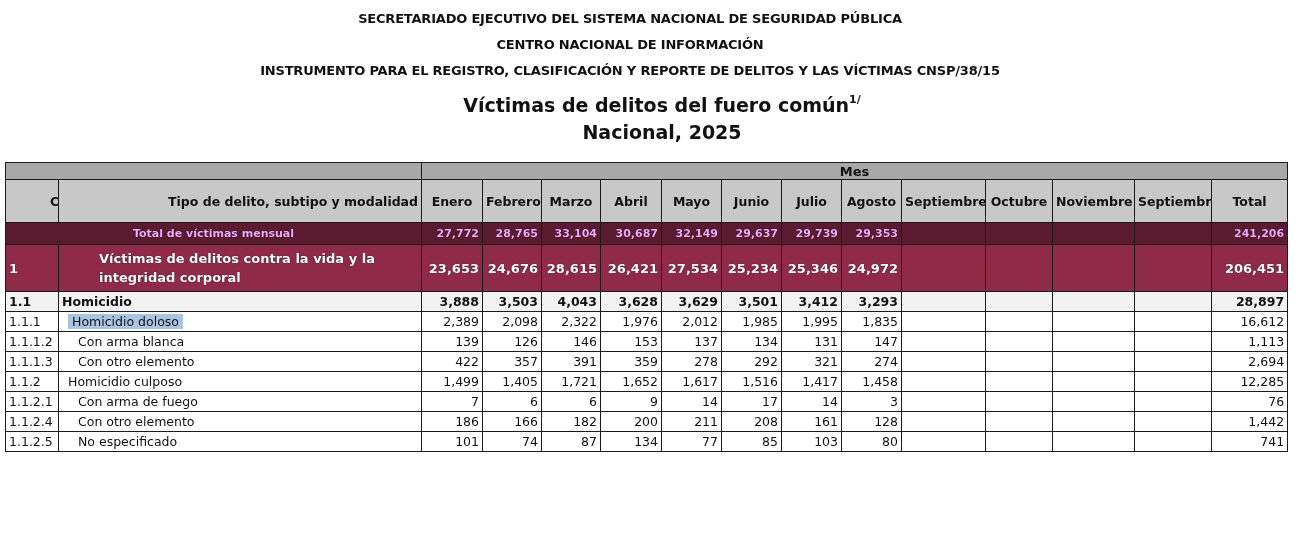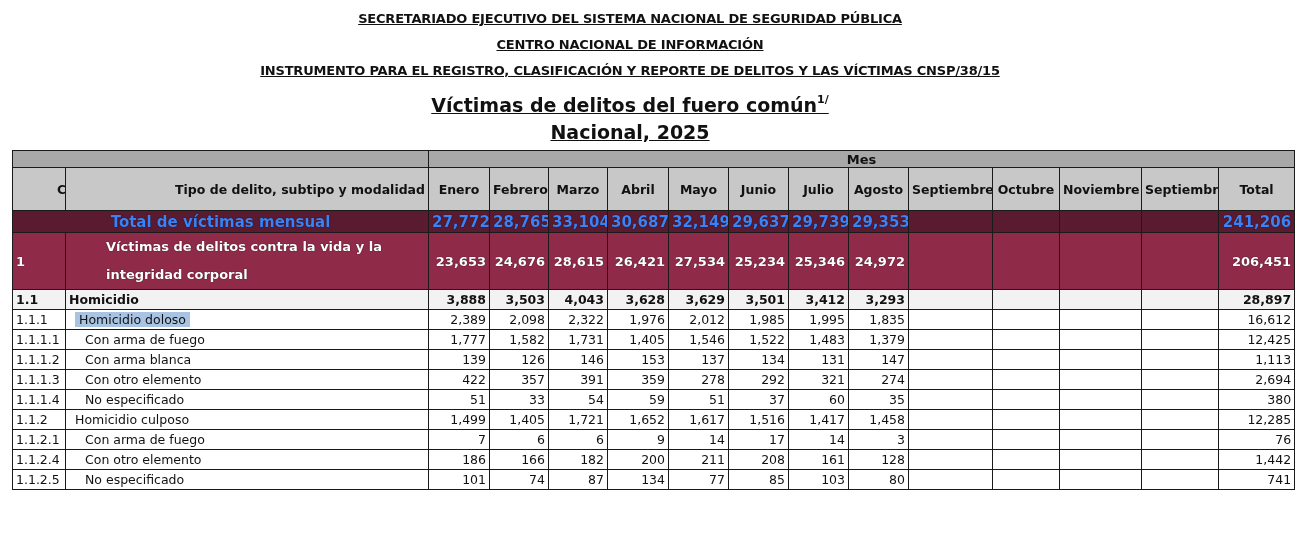--- a/index.html
+++ b/index.html
@@ -1,32 +1,32 @@
 <!DOCTYPE html>
 <html><head>
 <meta charset="utf-8">
 <style>
   html, body { margin: 0; padding: 0; background: #ffffff; }
   body { width: 1300px; height: 533px; overflow: hidden; position: relative;
          font-family: "DejaVu Sans", "Liberation Sans", sans-serif; color: #111; }
-  .hdr { position: absolute; left: 0; width: 1260px; text-align: center; font-weight: bold; white-space: nowrap; text-decoration: underline; }
+  .hdr { position: absolute; left: 0; width: 1260px; text-align: center; font-weight: bold; white-space: nowrap; }
   .hdr.small { font-size: 13px; letter-spacing: -0.2px; }
-  .hdr.big { font-size: 19px; }
+  .hdr.big { font-size: 19px; padding-left: 32px; }
   .hdr sup { font-size: 11px; position: relative; top: -2px; }
-  table { position: absolute; left: 5px; top: 150px; border-collapse: collapse; table-layout: fixed; width: 1282px; margin-left: 7px; }
+  table { position: absolute; left: 5px; top: 162px; border-collapse: collapse; table-layout: fixed; width: 1282px; }
   td, th { border: 1px solid #1a1a1a; padding: 0 3px; font-size: 12.5px; overflow: hidden; white-space: nowrap; }
   th { background: #c8c8c8; font-weight: bold; height: 42px; }
   tr.mesrow th { height: 16px; background: #a8a8a8; font-size: 13px; }
   th.left { text-align: right; padding-left: 44px; }
   td.num { text-align: right; }
-  tr.total td { background: #5a1a30; color: #3b82f6; font-weight: bold; height: 21px; font-size: 15px;
+  tr.total td { background: #5a1a30; color: #f0abfc; font-weight: bold; height: 21px; font-size: 11px;
                 text-shadow: 0 0 1px #000; }
   tr.cat td { background: #8f2a48; color: #fff; font-weight: bold; height: 46px; font-size: 13px;
               text-shadow: 0 0 1px #000; }
-  tr.cat td.desc { white-space: normal; line-height: 28px; padding-left: 40px; }
+  tr.cat td.desc { white-space: normal; line-height: 19px; padding-left: 40px; }
   tr.sub td { background: #f2f2f2; font-weight: bold; height: 19px; }
   tr.row td { background: #fff; height: 19px; }
   .ind1 { padding-left: 9px; }
   .ind2 { padding-left: 19px; }
   .hl { background: #a9c4e2; padding: 0 4px; }
 </style>
 </head>
 <body>
 
 <div class="hdr small" style="top:11px">SECRETARIADO EJECUTIVO DEL SISTEMA NACIONAL DE SEGURIDAD PÚBLICA</div>
@@ -138,37 +138,20 @@
         <td class="num">1,985</td>
         <td class="num">1,995</td>
         <td class="num">1,835</td>
         <td class="num"></td>
         <td class="num"></td>
         <td class="num"></td>
         <td class="num"></td>
         <td class="num">16,612</td>
       </tr>
       <tr class="row">
-        <td>1.1.1.1</td>
-        <td class="ind2"><span>Con arma de fuego</span></td>
-        <td class="num">1,777</td>
-        <td class="num">1,582</td>
-        <td class="num">1,731</td>
-        <td class="num">1,405</td>
-        <td class="num">1,546</td>
-        <td class="num">1,522</td>
-        <td class="num">1,483</td>
-        <td class="num">1,379</td>
-        <td class="num"></td>
-        <td class="num"></td>
-        <td class="num"></td>
-        <td class="num"></td>
-        <td class="num">12,425</td>
-      </tr>
-      <tr class="row">
         <td>1.1.1.2</td>
         <td class="ind2"><span>Con arma blanca</span></td>
         <td class="num">139</td>
         <td class="num">126</td>
         <td class="num">146</td>
         <td class="num">153</td>
         <td class="num">137</td>
         <td class="num">134</td>
         <td class="num">131</td>
         <td class="num">147</td>
@@ -189,37 +172,20 @@
         <td class="num">292</td>
         <td class="num">321</td>
         <td class="num">274</td>
         <td class="num"></td>
         <td class="num"></td>
         <td class="num"></td>
         <td class="num"></td>
         <td class="num">2,694</td>
       </tr>
       <tr class="row">
-        <td>1.1.1.4</td>
-        <td class="ind2"><span>No especificado</span></td>
-        <td class="num">51</td>
-        <td class="num">33</td>
-        <td class="num">54</td>
-        <td class="num">59</td>
-        <td class="num">51</td>
-        <td class="num">37</td>
-        <td class="num">60</td>
-        <td class="num">35</td>
-        <td class="num"></td>
-        <td class="num"></td>
-        <td class="num"></td>
-        <td class="num"></td>
-        <td class="num">380</td>
-      </tr>
-      <tr class="row">
         <td>1.1.2</td>
         <td class="ind1"><span>Homicidio culposo</span></td>
         <td class="num">1,499</td>
         <td class="num">1,405</td>
         <td class="num">1,721</td>
         <td class="num">1,652</td>
         <td class="num">1,617</td>
         <td class="num">1,516</td>
         <td class="num">1,417</td>
         <td class="num">1,458</td>

